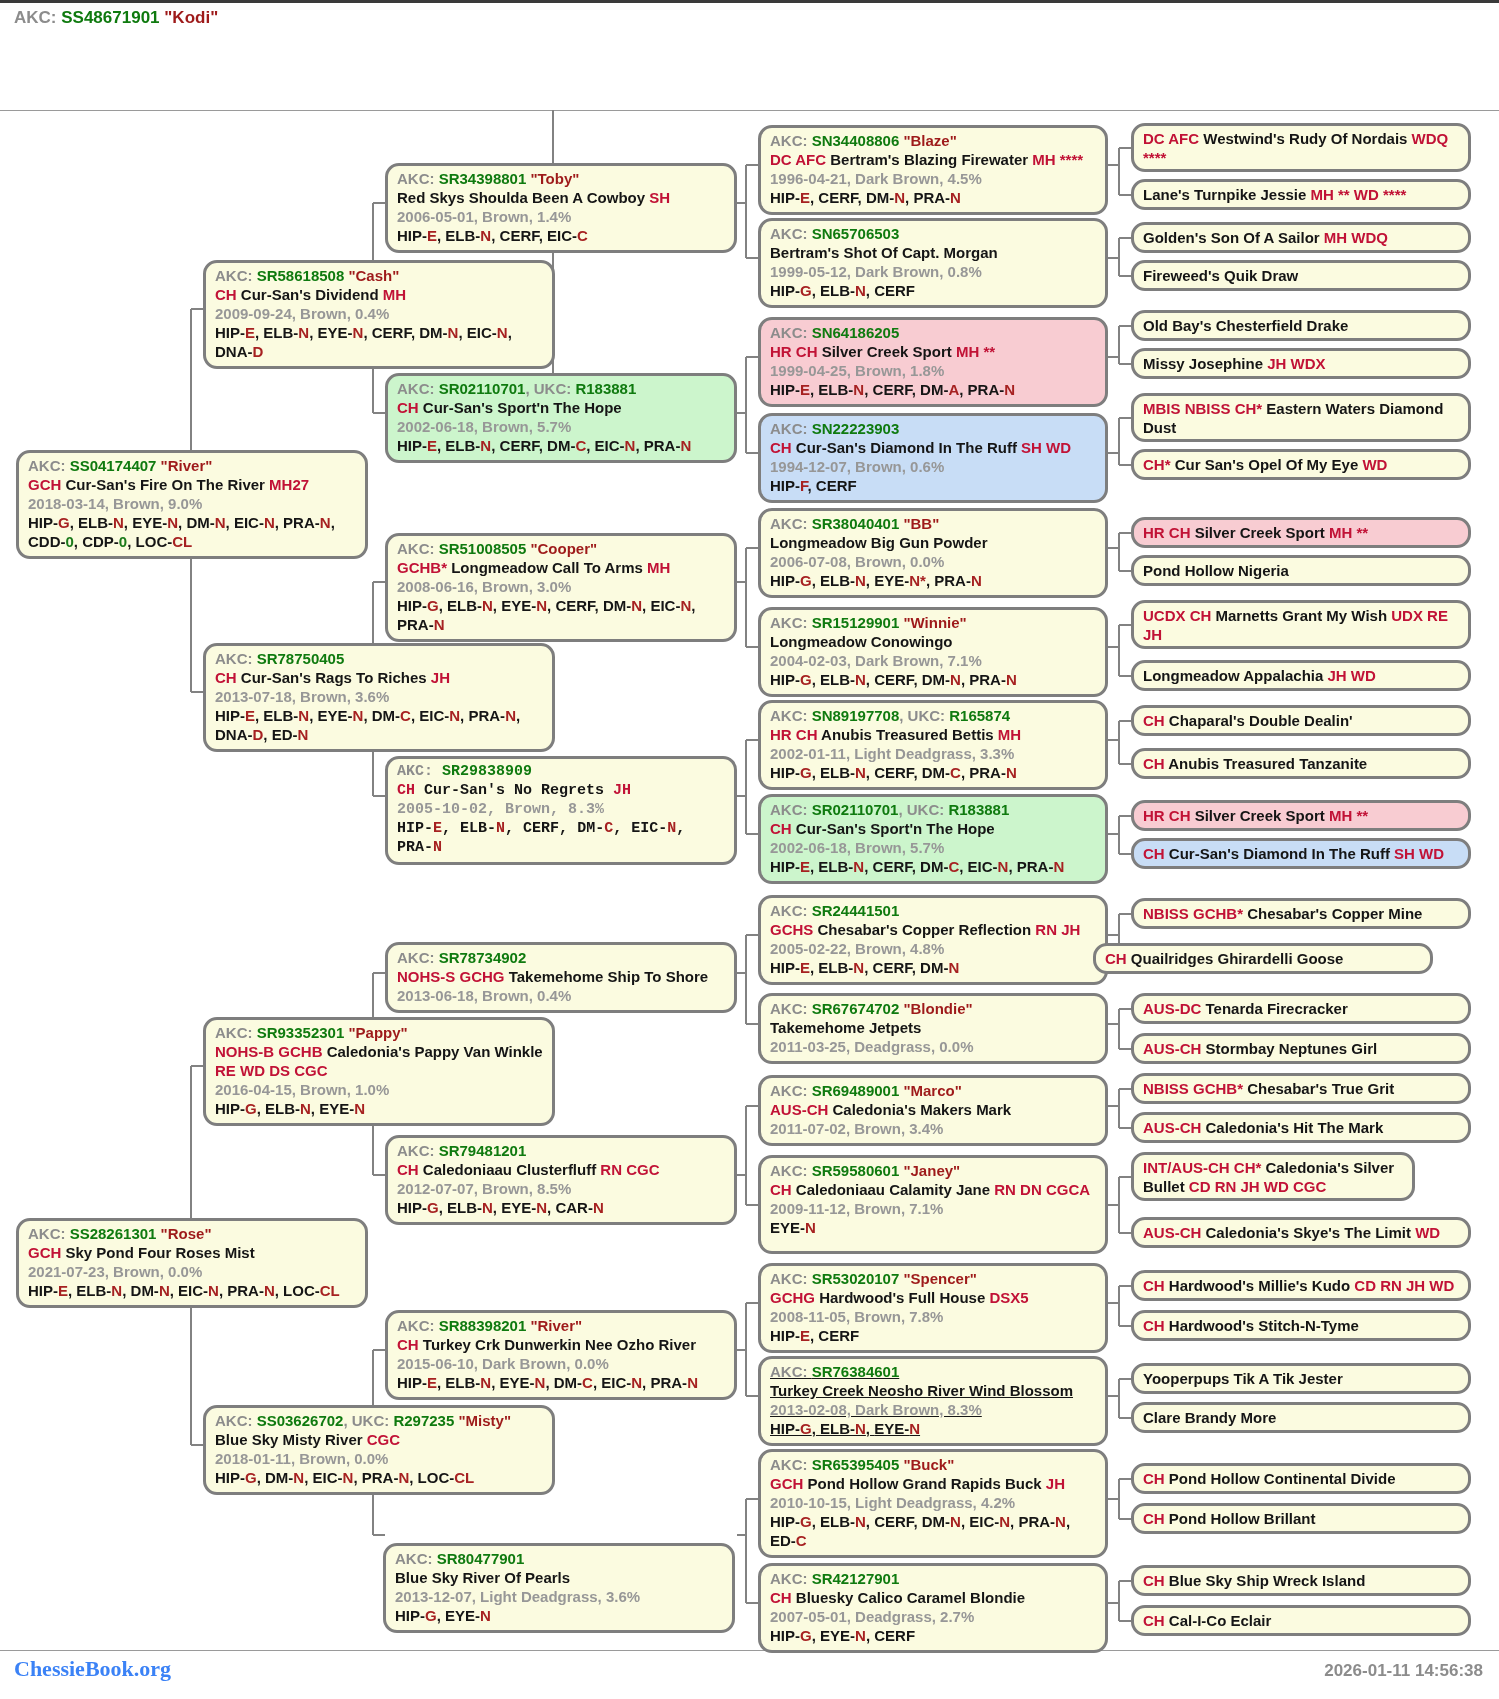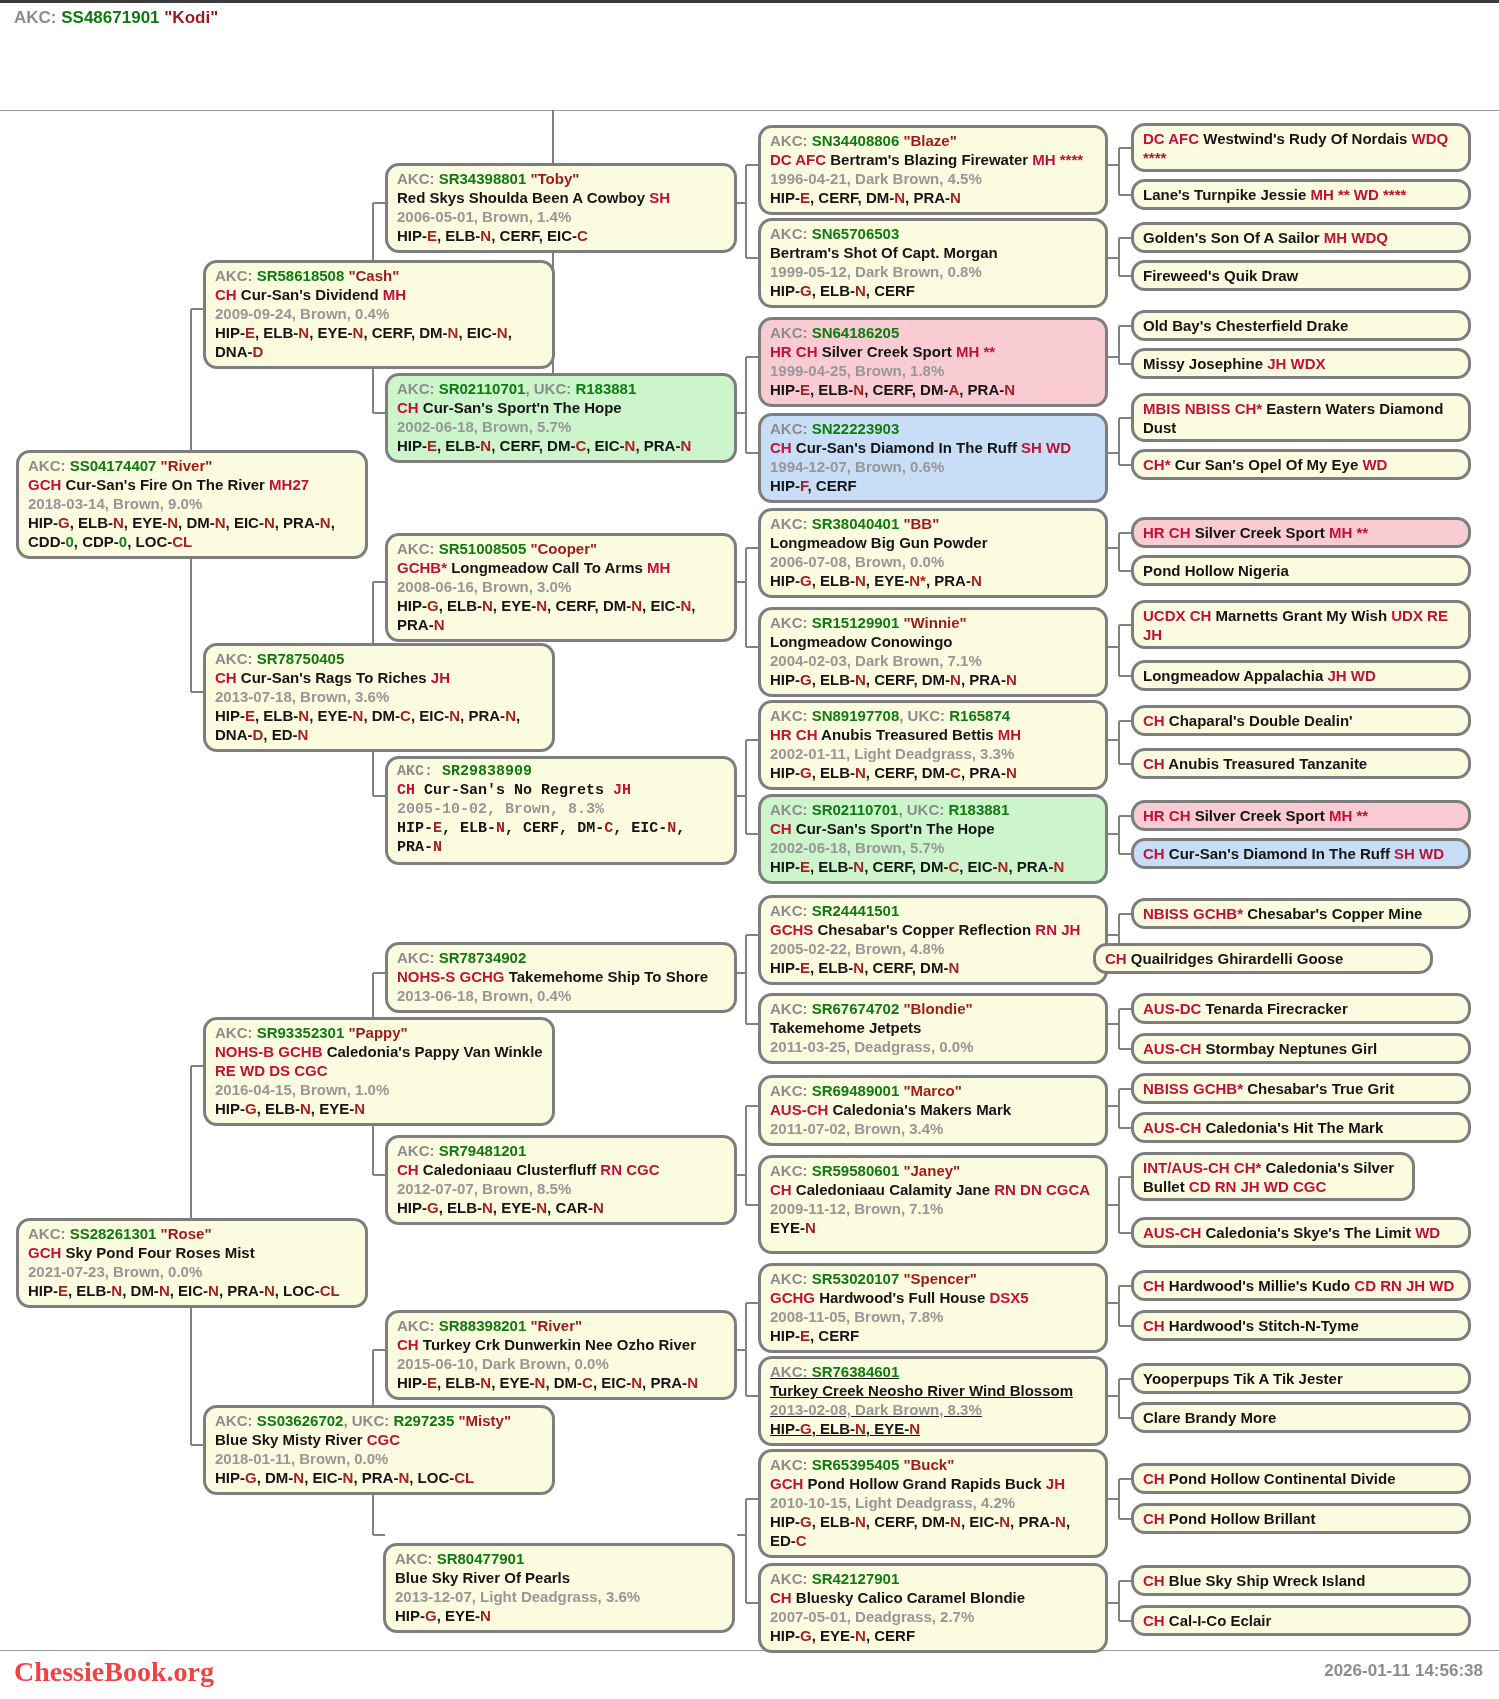--- a/index.html
+++ b/index.html
@@ -30,21 +30,21 @@
     padding:3px 9px 5px 9px;font-size:15px;line-height:19px;color:#151515;
   }
   .sm{display:flex;align-items:center;padding:2px 9px;}
   .line{position:absolute;background:#828282;z-index:1;}
   .bg-yellow{background:#fbfbe0;}
   .bg-green{background:#ccf5cc;}
   .bg-pink{background:#f8ccd2;}
   .bg-blue{background:#c8ddf6;}
   #foot-site{
     position:absolute;left:14px;top:1656px;z-index:2;
-    font-family:"Liberation Serif",serif;font-size:28px;color:#ef4444;font-weight:700;
+    font-family:"Liberation Serif",serif;font-size:22px;color:#3b82f6;font-weight:700;
   }
   #foot-ts{position:absolute;right:16px;top:1661px;z-index:2;font-size:17px;color:#8c8c8c;}
 </style>
 </head>
 <body>
 
 <div id="top-rule" class="rule"></div>
 <div id="header-rule" class="rule"></div>
 <div id="footer-rule" class="rule"></div>
 

